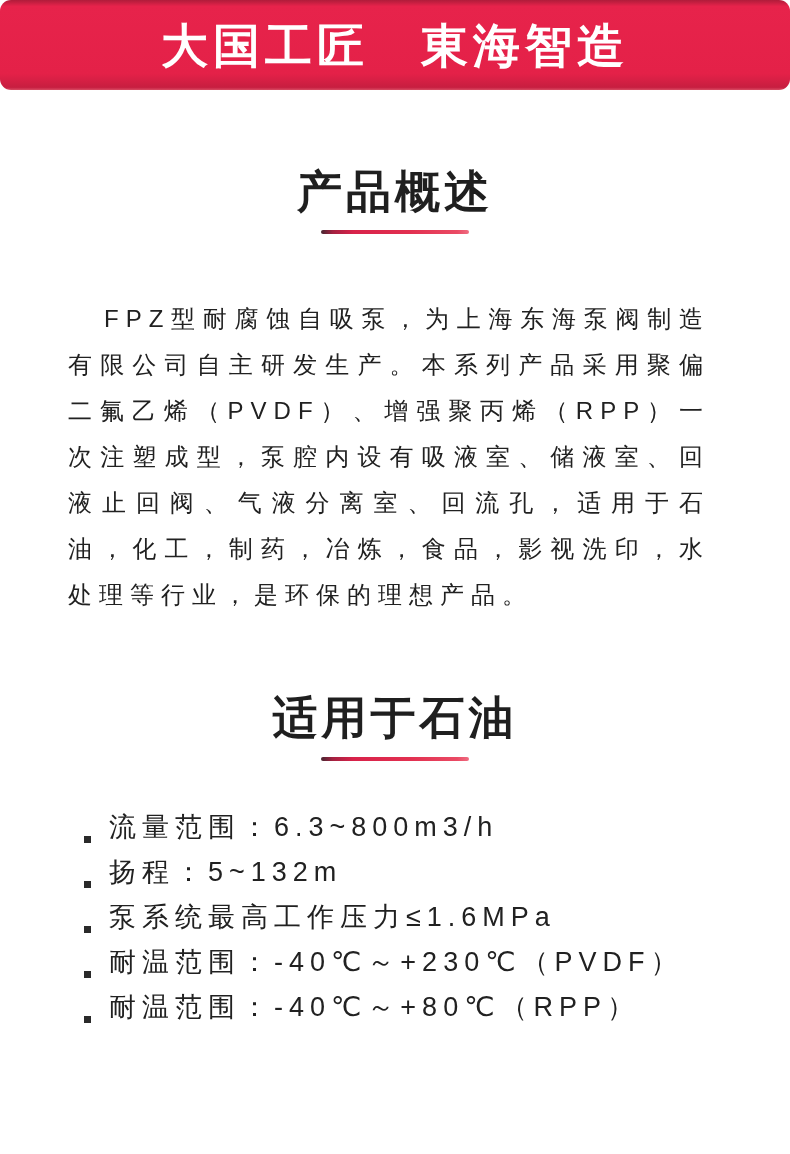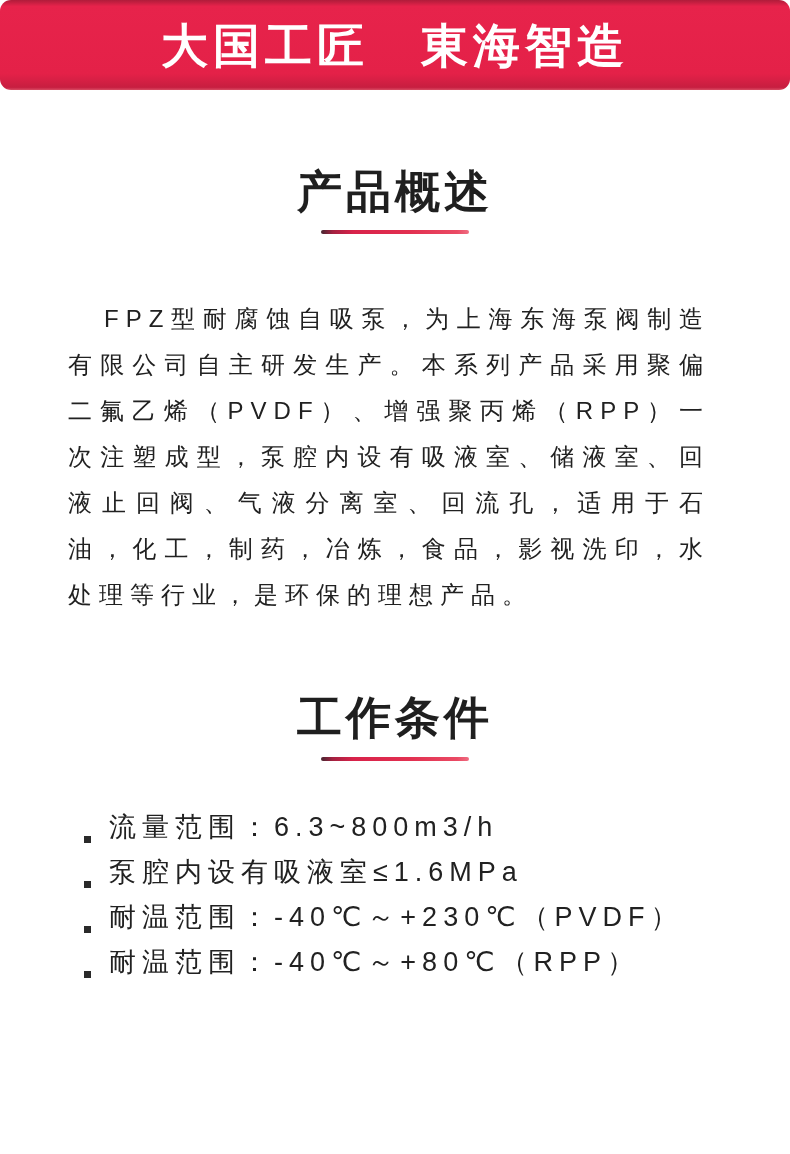--- a/index.html
+++ b/index.html
@@ -100,30 +100,34 @@
   <h1>大国工匠　東海智造</h1>
 </header>
 
 <section>
   <h2 class="sec-title title-overview">产品概述</h2>
   <div class="title-underline"></div>
   <p class="para">FPZ型耐腐蚀自吸泵，为上海东海泵阀制造有限公司自主研发生产。本系列产品采用聚偏二氟乙烯（PVDF）、增强聚丙烯（RPP）一次注塑成型，泵腔内设有吸液室、储液室、回液止回阀、气液分离室、回流孔，适用于石油，化工，制药，冶炼，食品，影视洗印，水处理等行业，是环保的理想产品。</p>
 </section>
 
 <section>
-  <h2 class="sec-title title-conditions">工作条件</h2>
+  <h2 class="sec-title title-conditions">适用于石油</h2>
   <div class="title-underline"></div>
   <ul class="cond-list">
     <li>
       <span class="bullet-dot"></span>
       <span>流量范围：6.3~800m3/h</span>
     </li>
     <li>
       <span class="bullet-dot"></span>
-      <span>泵腔内设有吸液室≤1.6MPa</span>
+      <span>扬程：5~132m</span>
+    </li>
+    <li>
+      <span class="bullet-dot"></span>
+      <span>泵系统最高工作压力≤1.6MPa</span>
     </li>
     <li>
       <span class="bullet-dot"></span>
       <span>耐温范围：-40℃～+230℃（PVDF）</span>
     </li>
     <li>
       <span class="bullet-dot"></span>
       <span>耐温范围：-40℃～+80℃（RPP）</span>
     </li>
   </ul>

